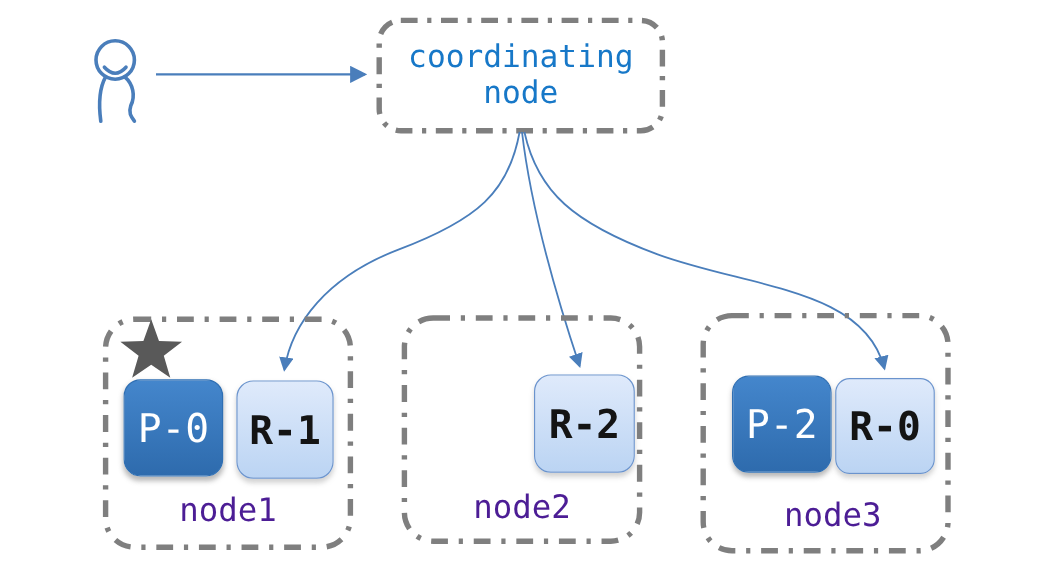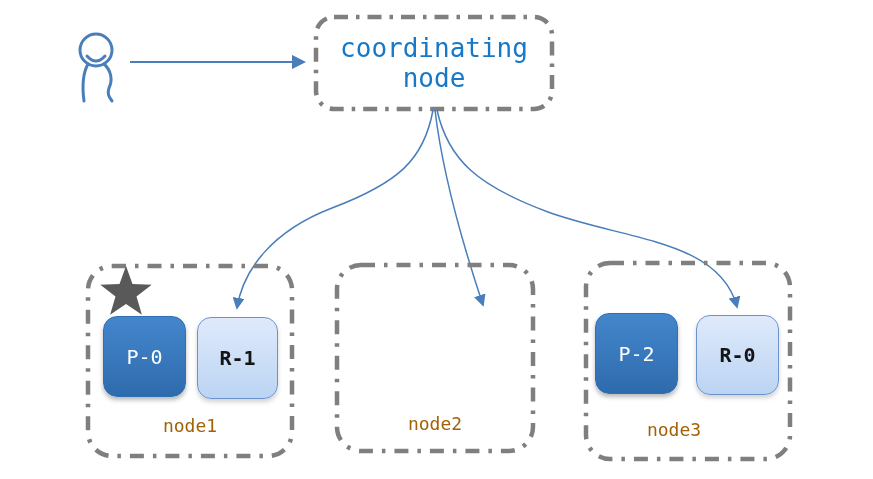--- a/index.html
+++ b/index.html
@@ -30,57 +30,57 @@
     font-size: 26px;
     line-height: 30px;
     color: #1778c8;
     word-break: break-word;
   }
   .shard {
     position: absolute;
     display: flex;
     align-items: center;
     justify-content: center;
-    font-size: 20px;
+    font-size: 33px;
     border-radius: 14px;
   }
   .shard.primary {
     background: linear-gradient(180deg, #4486cc 0%, #2e6bad 100%);
     border: 1px solid #2f6fb3;
     color: #ffffff;
     box-shadow: 0 3px 4px rgba(100,100,100,0.45);
   }
   .shard.replica {
     background: linear-gradient(180deg, #dfeafb 0%, #bbd4f3 100%);
     border: 1.5px solid #6a93cd;
     color: #141414;
     box-shadow: 0 3px 4px rgba(130,130,130,0.35);
     font-weight: bold;
   }
   .node-label {
     position: absolute;
     display: flex;
     align-items: center;
     justify-content: center;
-    font-size: 18px;
-    color: #a16207;
+    font-size: 27px;
+    color: #4c1d95;
     height: 34px;
   }
   
   #node1-label { left: 88px;  top: 408px; width: 204px; }
   #node2-label { left: 337px; top: 406px; width: 196px; text-align: center; }
-  #node3-label { left: 572px; top: 412px; width: 204px; }
+  #node3-label { left: 592px; top: 412px; width: 204px; }
 
   
   #shard-p0 { left: 103px; top: 316px; width: 81px; height: 79px; }
   #shard-r1 { left: 197px; top: 317px; width: 79px; height: 80px; }
   #shard-p1 { left: 352px; top: 312px; width: 81px; height: 80px; }
   #shard-r2 { left: 445px; top: 312px; width: 82px; height: 80px; }
-  #shard-p2 { left: 595px; top: 313px; width: 81px; height: 79px; }
-  #shard-r0 { left: 696px; top: 315px; width: 81px; height: 78px; }
+  #shard-p2 { left: 610px; top: 313px; width: 81px; height: 79px; }
+  #shard-r0 { left: 696px; top: 315px; width: 81px; height: 78px; border-radius: 12px; }
 </style>
 </head>
 <body>
 
 <div class="canvas">
 
   <svg class="layer-svg" viewBox="0 0 873 479" xmlns="http://www.w3.org/2000/svg">
     <defs>
       <marker id="arrowhead" viewBox="0 0 10 10" refX="8.5" refY="5" markerWidth="8" markerHeight="8" orient="auto">
         <path d="M0,0 L10,5 L0,10 z" fill="#4a7ebb"></path>
@@ -107,20 +107,21 @@
     <rect x="586" y="263" width="204" height="196" rx="24" fill="none" stroke="#7f7f7f" stroke-width="4.5" stroke-dasharray="14 9 3.5 9"></rect>
 
     <polygon fill="#595959" points="126,266 132.5,284.1 151.7,284.7 136.5,296.4 141.9,314.8 126,304 110.1,314.8 115.5,296.4 100.3,284.7 119.5,284.1"></polygon>
   </svg>
 
   <div class="coord-label">coordinating node</div>
 
   <div class="shard primary" id="shard-p0">P-0</div>
   <div class="shard replica" id="shard-r1">R-1</div>
 
+  <div class="shard replica" id="shard-r2">R-2</div>
 
   <div class="shard primary" id="shard-p2">P-2</div>
   <div class="shard replica" id="shard-r0">R-0</div>
 
   <div class="node-label" id="node1-label">node1</div>
   <div class="node-label" id="node2-label">node2</div>
   <div class="node-label" id="node3-label">node3</div>
 
 </div>
 

